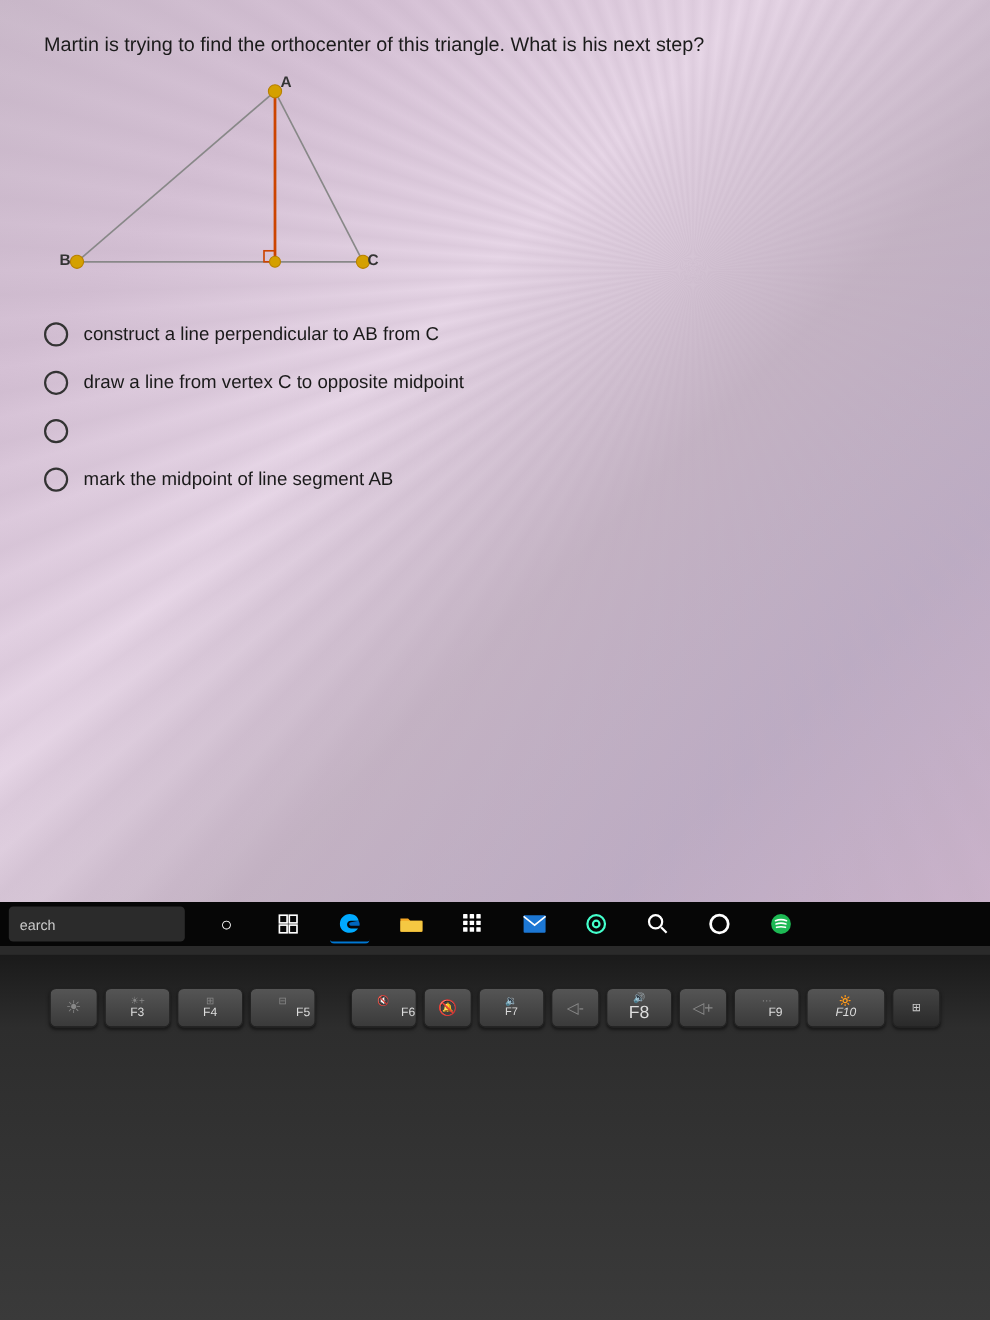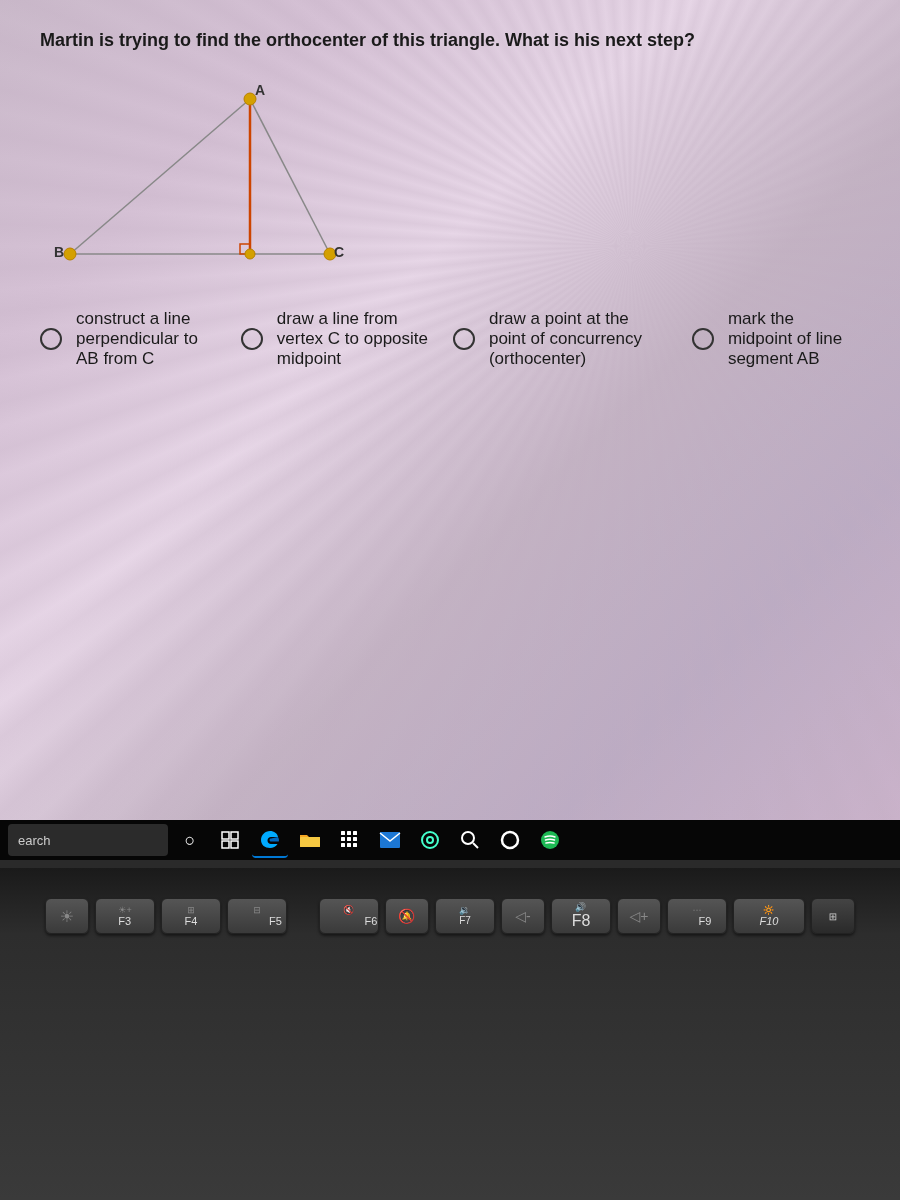--- a/index.html
+++ b/index.html
@@ -33,40 +33,41 @@
 
     .content-area {
       position: relative;
       z-index: 2;
       padding: 30px 50px 30px 40px;
     }
 
     .question-text {
       font-size: 18px;
       color: #1a1a1a;
-      margin-bottom: 28px;
-      font-weight: 700;
+      margin-bottom: 12px;
+      font-weight: 400;
     }
 
     
     .diagram-container {
       width: 340px;
       height: 200px;
       margin-bottom: 30px;
       position: relative;
     }
 
     .diagram-svg {
       width: 100%;
       height: 100%;
     }
 
     
     .answer-choices {
       display: flex;
+      flex-direction: column;
       gap: 22px;
       margin-top: 0;
     }
 
     .answer-option {
       display: flex;
       align-items: center;
       gap: 14px;
       cursor: pointer;
     }
@@ -86,21 +87,21 @@
     }
 
     
     .taskbar {
       width: 900px;
       height: 40px;
       background: rgba(0, 0, 0, 0.85);
       display: flex;
       align-items: center;
       padding: 0 8px;
-      gap: 4px;
+      gap: 20px;
       position: absolute;
       top: 820px;
       left: 0;
     }
 
     .search-bar {
       width: 160px;
       height: 32px;
       background: rgba(255,255,255,0.15);
       border-radius: 4px;
@@ -216,21 +217,20 @@
         <span class="option-text">construct a line perpendicular to AB from C</span>
       </div>
 
       <div class="answer-option">
         <div class="radio-circle"></div>
         <span class="option-text">draw a line from vertex C to opposite midpoint</span>
       </div>
 
       <div class="answer-option">
         <div class="radio-circle"></div>
-        <span class="option-text">draw a point at the point of concurrency (orthocenter)</span>
       </div>
 
       <div class="answer-option">
         <div class="radio-circle"></div>
         <span class="option-text">mark the midpoint of line segment AB</span>
       </div>
 
     </div>
   </div>
 </div>

